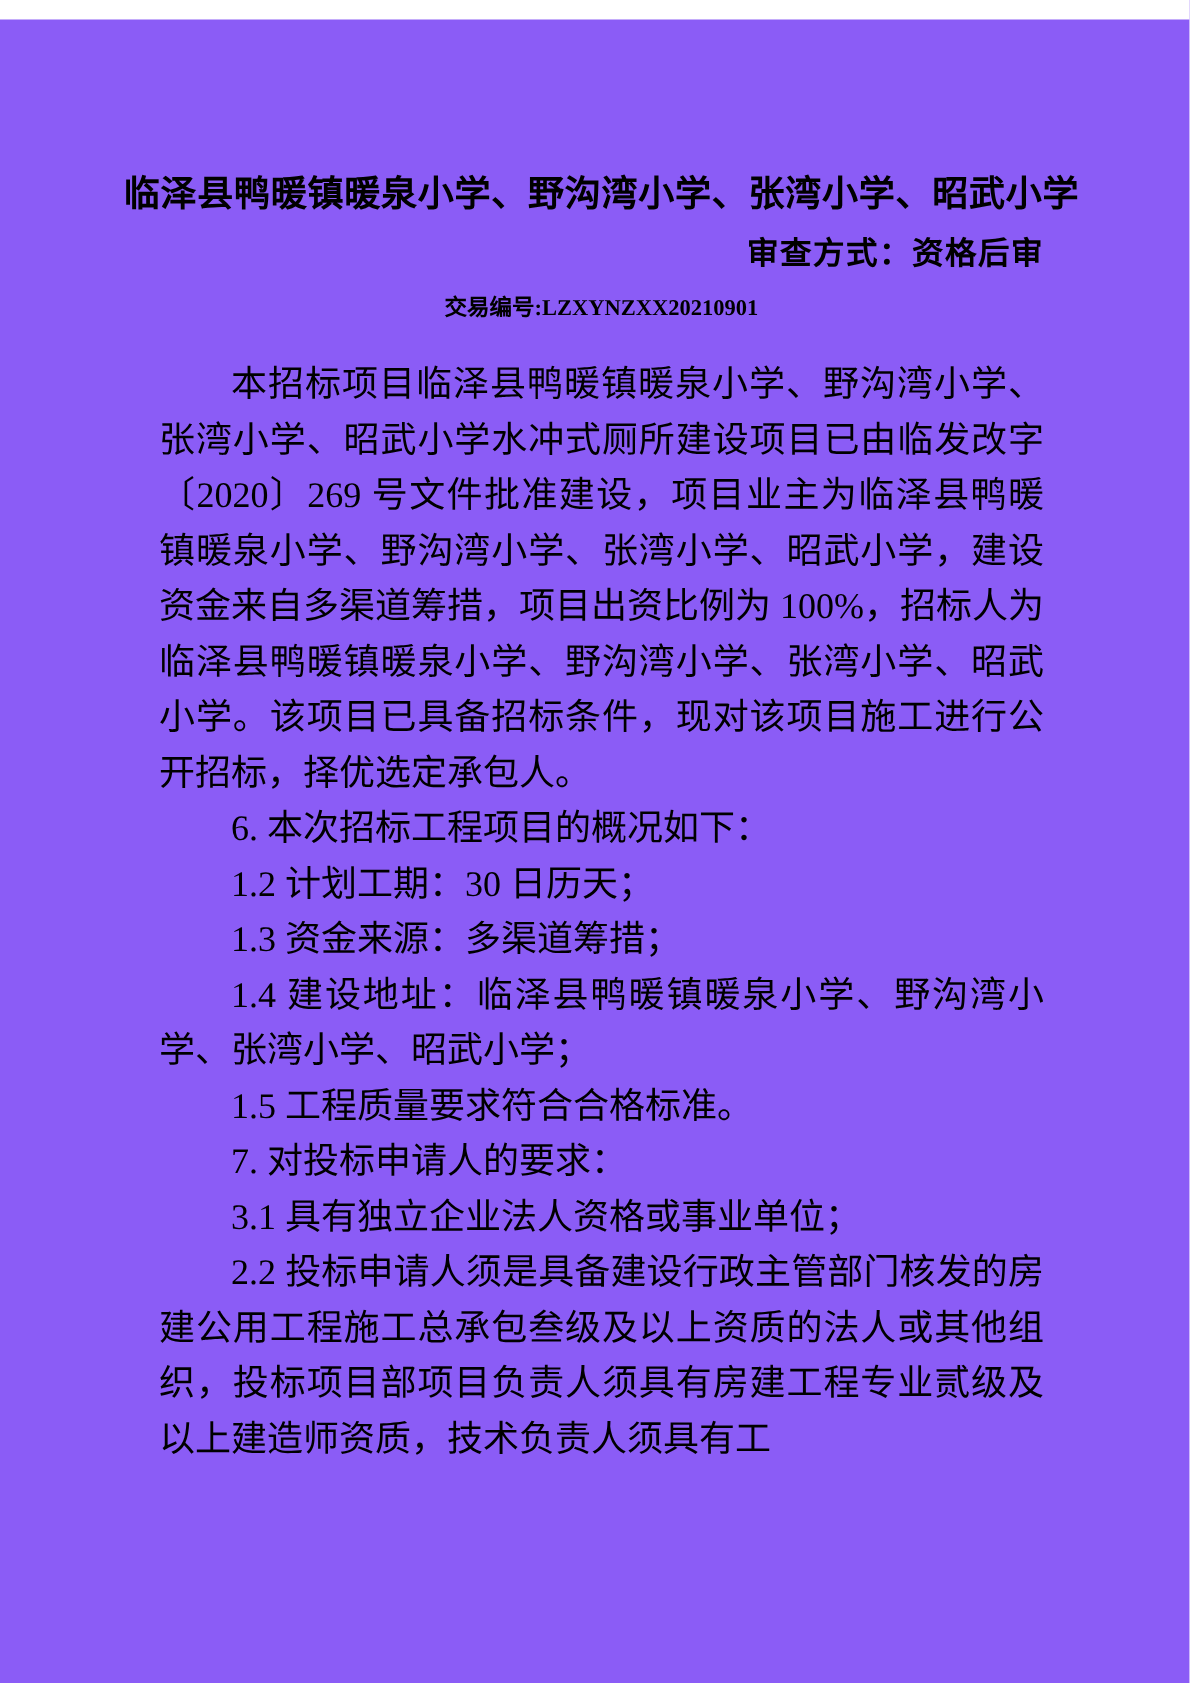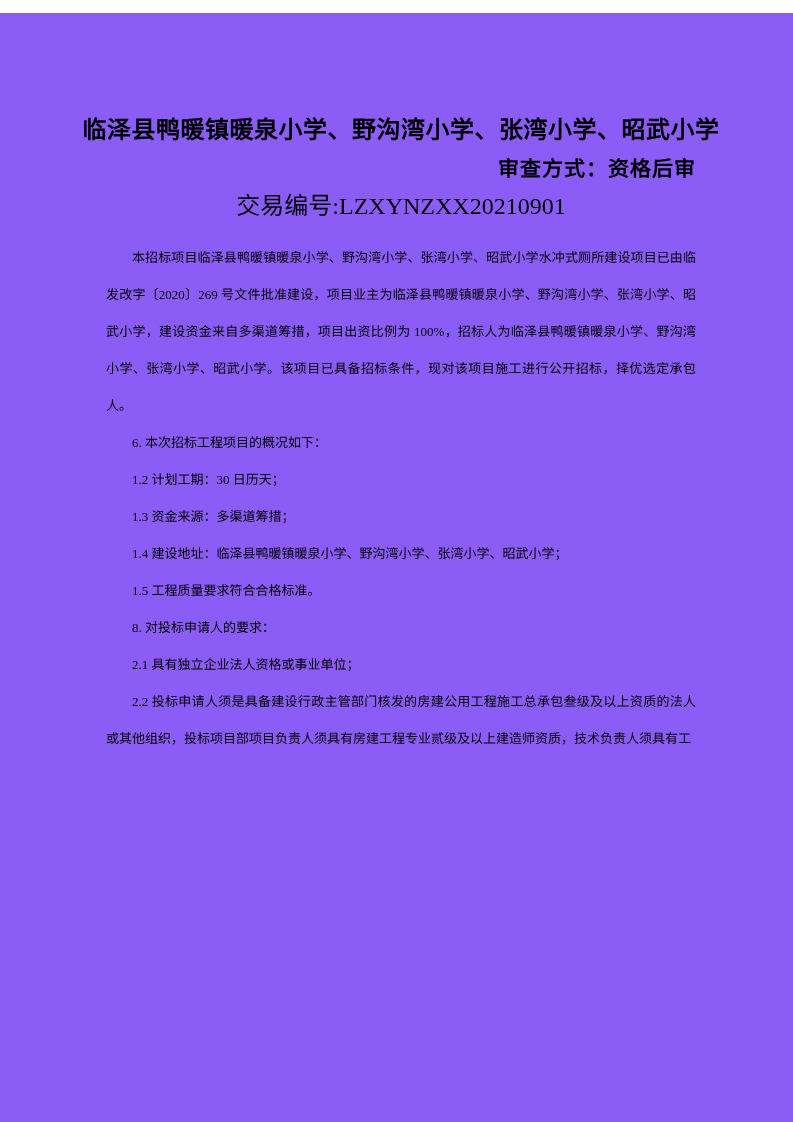--- a/index.html
+++ b/index.html
@@ -34,31 +34,31 @@
   .review-line {
     margin: 2px 0 0 0;
     font-size: 21px;
     font-weight: bold;
     line-height: 26px;
     text-align: right;
     letter-spacing: 1px;
   }
   .trade-line {
     margin: 13px 0 0 0;
-    font-size: 24px;
-    font-weight: normal;
+    font-size: 15px;
+    font-weight: bold;
     line-height: 22px;
     text-align: center;
   }
   .doc-body {
     margin-top: 22px;
   }
   .doc-body p {
     margin: 0;
-    font-size: 13px;
+    font-size: 24px;
     line-height: 37px;
     text-align: justify;
     text-indent: 2em;
     word-break: break-all;
   }
 </style>
 </head>
 <body>
 
 <div class="page">
@@ -71,18 +71,18 @@
 
   <div class="trade-line">交易编号:LZXYNZXX20210901</div>
 
   <div class="doc-body">
     <p>本招标项目临泽县鸭暖镇暖泉小学、野沟湾小学、张湾小学、昭武小学水冲式厕所建设项目已由临发改字〔2020〕269 号文件批准建设，项目业主为临泽县鸭暖镇暖泉小学、野沟湾小学、张湾小学、昭武小学，建设资金来自多渠道筹措，项目出资比例为 100%，招标人为临泽县鸭暖镇暖泉小学、野沟湾小学、张湾小学、昭武小学。该项目已具备招标条件，现对该项目施工进行公开招标，择优选定承包人。</p>
     <p>6. 本次招标工程项目的概况如下：</p>
     <p>1.2 计划工期：30 日历天；</p>
     <p>1.3 资金来源：多渠道筹措；</p>
     <p>1.4 建设地址：临泽县鸭暖镇暖泉小学、野沟湾小学、张湾小学、昭武小学；</p>
     <p>1.5 工程质量要求符合合格标准。</p>
-    <p>8. 对投标申请人的要求：</p>
-    <p>2.1 具有独立企业法人资格或事业单位；</p>
+    <p>7. 对投标申请人的要求：</p>
+    <p>3.1 具有独立企业法人资格或事业单位；</p>
     <p>2.2 投标申请人须是具备建设行政主管部门核发的房建公用工程施工总承包叁级及以上资质的法人或其他组织，投标项目部项目负责人须具有房建工程专业贰级及以上建造师资质，技术负责人须具有工</p>
   </div>
 
 </div>
 
 </body></html>

